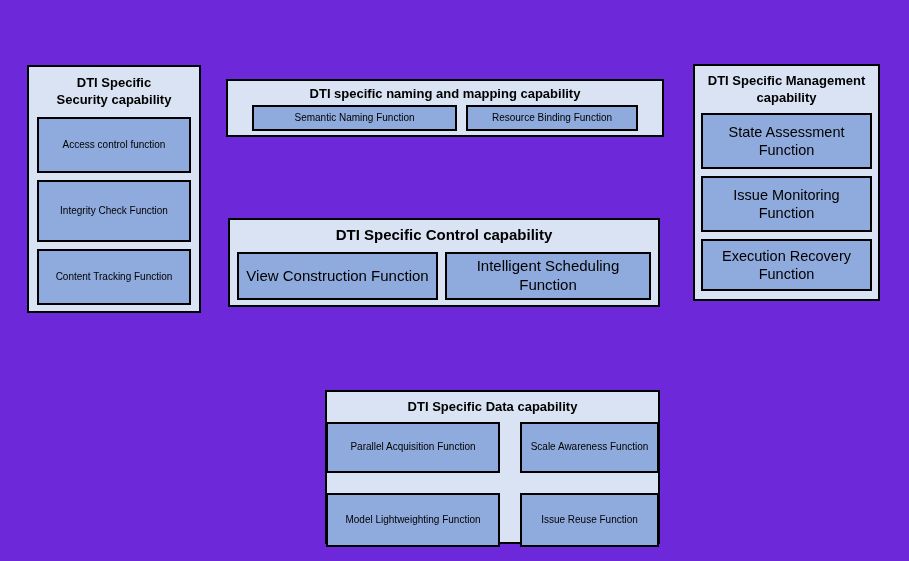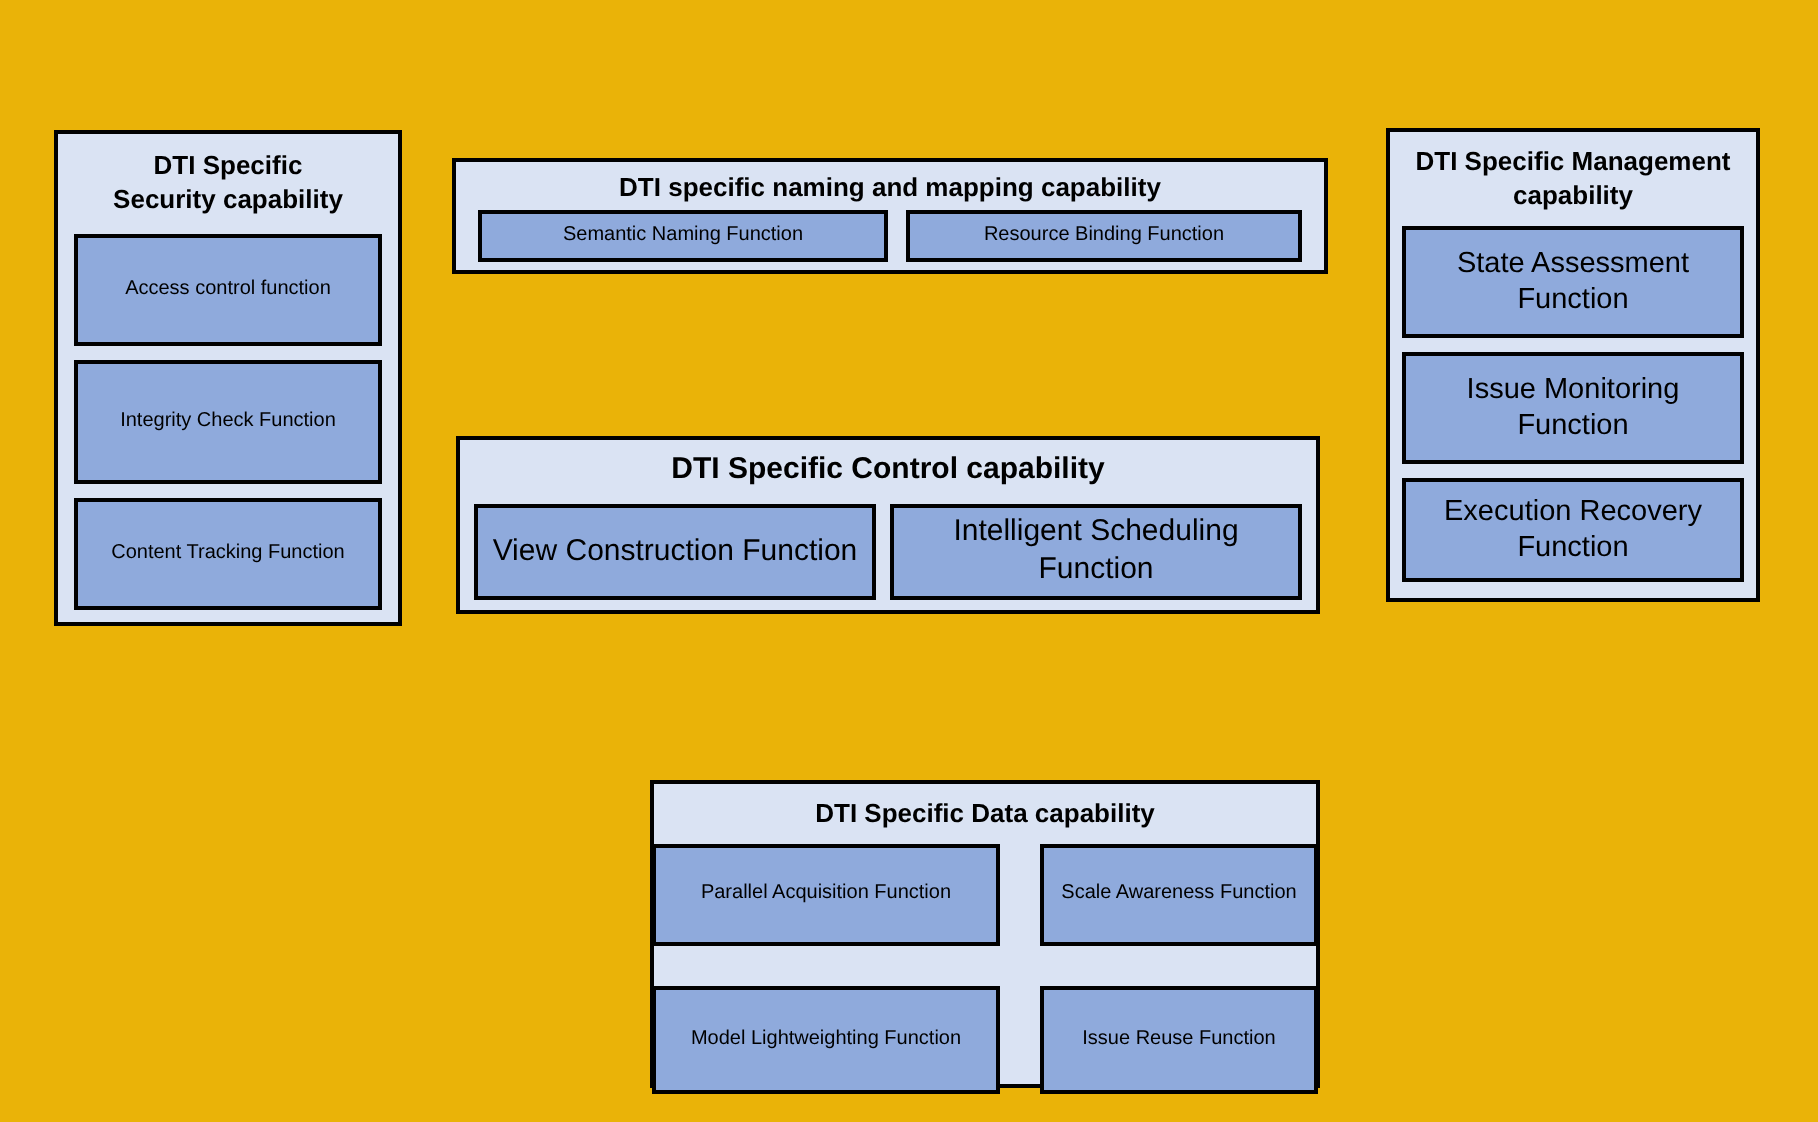--- a/index.html
+++ b/index.html
@@ -4,21 +4,21 @@
 <style>
   html, body {
     margin: 0;
     padding: 0;
     background: #000000;
   }
   #canvas {
     position: relative;
     width: 909px;
     height: 561px;
-    background: #eab308;
+    background: #6d28d9;
     overflow: hidden;
     font-family: "Liberation Sans", "DejaVu Sans", sans-serif;
     color: #000000;
   }
   .group {
     position: absolute;
     background: #dae3f3;
     border: 2px solid #000000;
     box-sizing: border-box;
   }
@@ -52,21 +52,21 @@
   .g-security .fn:nth-child(1) { height: 56px; }
   .g-security .fn:nth-child(2) { height: 62px; }
   .g-security .fn:nth-child(3) { height: 56px; }
 
   
   .g-naming { left: 226px; top: 79px; width: 438px; height: 58px; }
   .g-naming .group-title { padding-top: 4px; }
   .g-naming .fns { margin-top: 3px; display: flex; justify-content: center; gap: 9px; }
   .g-naming .fn { height: 26px; }
   .g-naming .fn:nth-child(1) { width: 205px; }
-  .g-naming .fn:nth-child(2) { width: 198px; }
+  .g-naming .fn:nth-child(2) { width: 172px; }
 
   
   .g-management { left: 693px; top: 64px; width: 187px; height: 237px; }
   .g-management .group-title { padding-top: 6px; }
   .g-management .fns { margin-top: 7px; display: flex; flex-direction: column; align-items: center; gap: 7px; }
   .g-management .fn { width: 171px; font-size: 14.5px; }
   .g-management .fn:nth-child(1) { height: 56px; }
   .g-management .fn:nth-child(2) { height: 56px; }
   .g-management .fn:nth-child(3) { height: 52px; }
 

